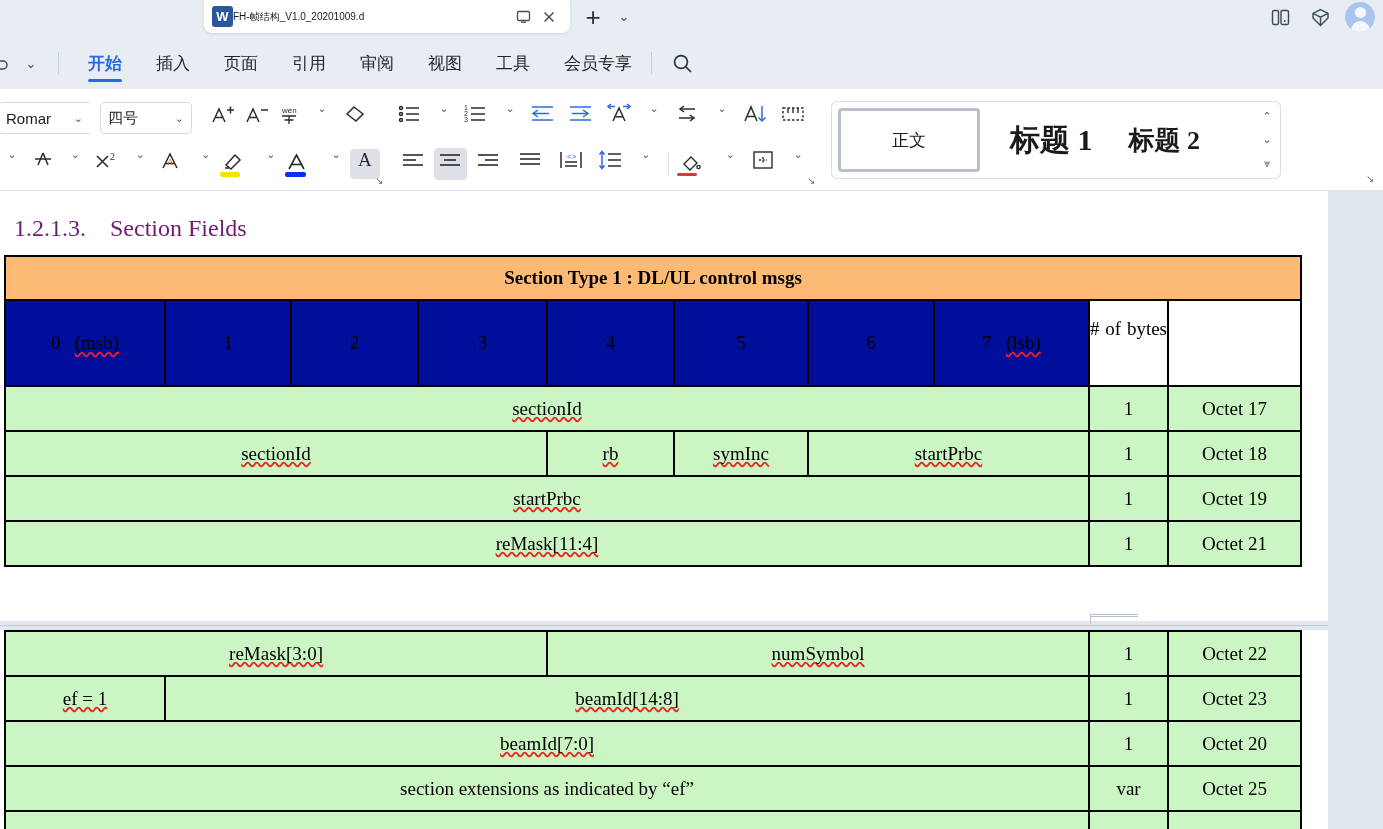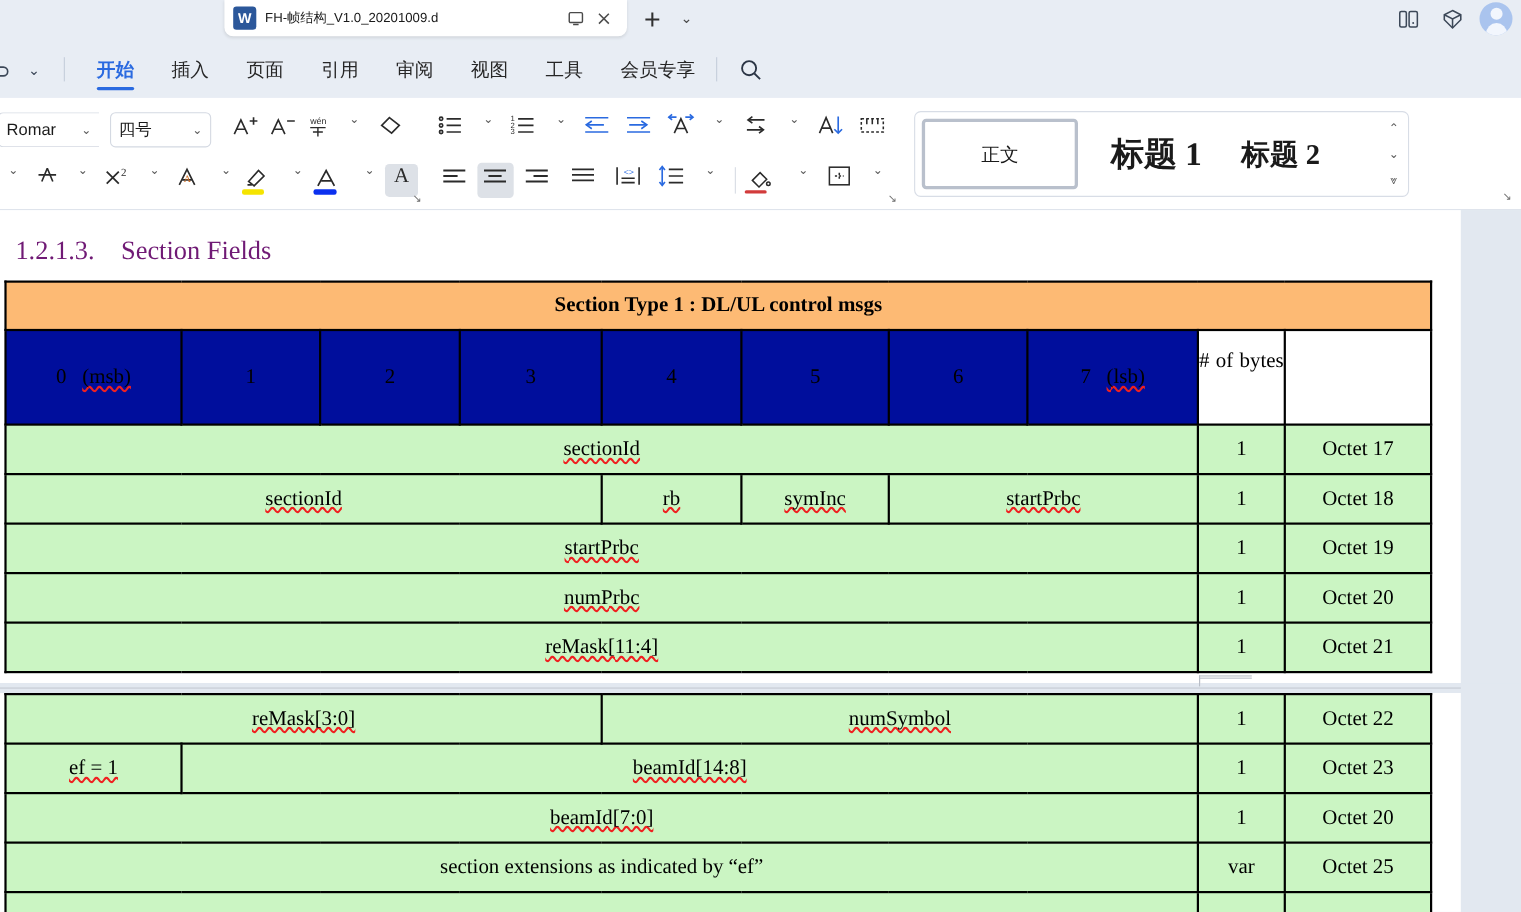--- a/index.html
+++ b/index.html
@@ -22,21 +22,21 @@
     display: flex; align-items: center; padding: 0 8px;
     box-shadow: 0 1px 3px rgba(0,0,0,.10);
   }
   .word-icon {
     width: 21px; height: 21px; background: #2b579a; border-radius: 3px;
     display: flex; align-items: center; justify-content: center;
     color: #fff; font-size: 13px; font-weight: bold; flex: 0 0 auto;
     font-family: "Liberation Sans", sans-serif;
   }
   .doc-tab-title {
-    margin-left: 8px; font-size: 12px; color: #1a1a1a; white-space: nowrap;
+    font-size: 10px; color: #1a1a1a; white-space: nowrap;
     overflow: hidden; flex: 1 1 auto;
     font-family: "Liberation Sans", sans-serif;
     -webkit-mask-image: linear-gradient(to right, #000 88%, transparent 100%);
     mask-image: linear-gradient(to right, #000 88%, transparent 100%);
   }
   .tab-icon-btn {
     width: 26px; height: 26px; display: flex; align-items: center; justify-content: center;
     color: #4a4a4a; flex: 0 0 auto;
   }
   .newtab {
@@ -619,27 +619,20 @@
           </tr>
 
           <tr>
             <td class="green" colspan="8">
               <span class="sq">startPrbc</span>
             </td>
             <td class="green">1</td>
             <td class="green">Octet 19</td>
           </tr>
 
-          <tr>
-            <td class="green" colspan="8">
-              <span class="sq">numPrbc</span>
-            </td>
-            <td class="green">1</td>
-            <td class="green">Octet 20</td>
-          </tr>
 
           <tr>
             <td class="green" colspan="8">
               <span class="sq">reMask[11:4]</span>
             </td>
             <td class="green">1</td>
             <td class="green">Octet 21</td>
           </tr>
         </tbody>
       </table>

